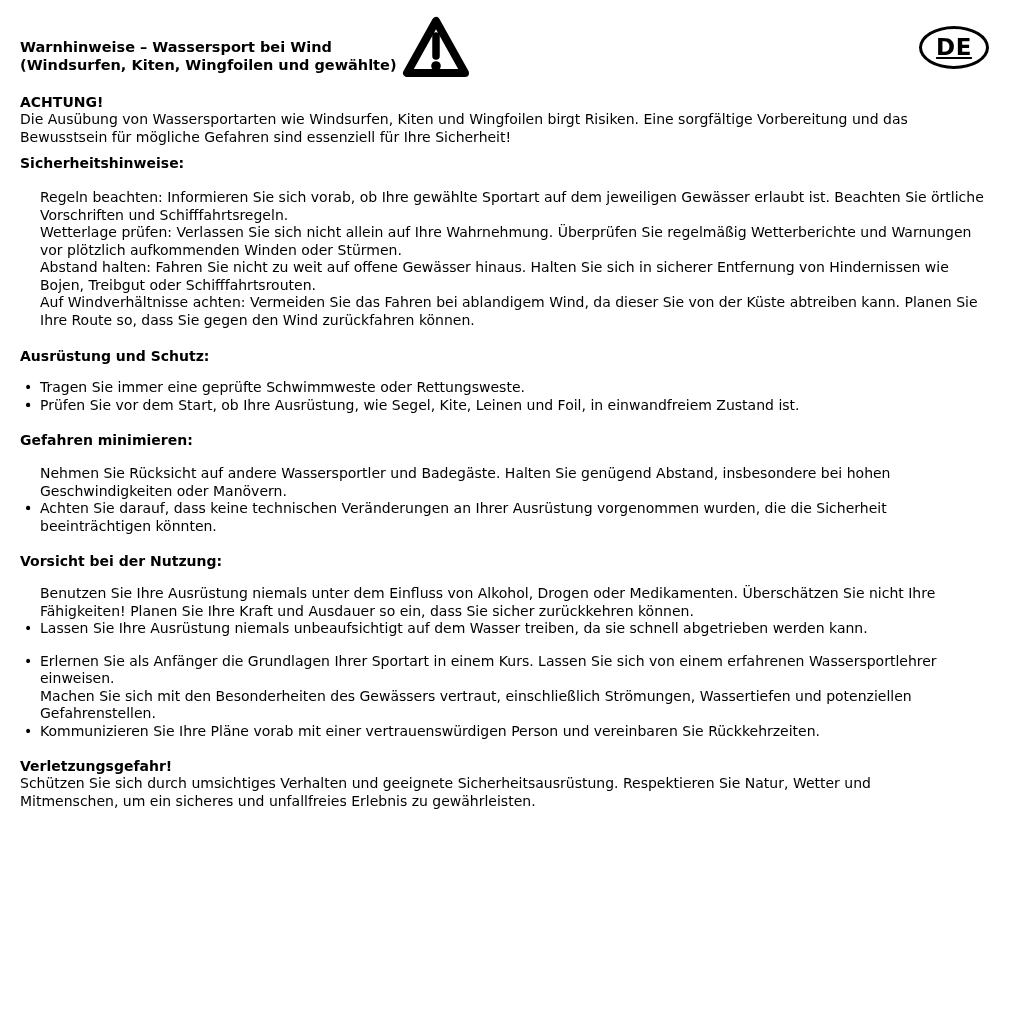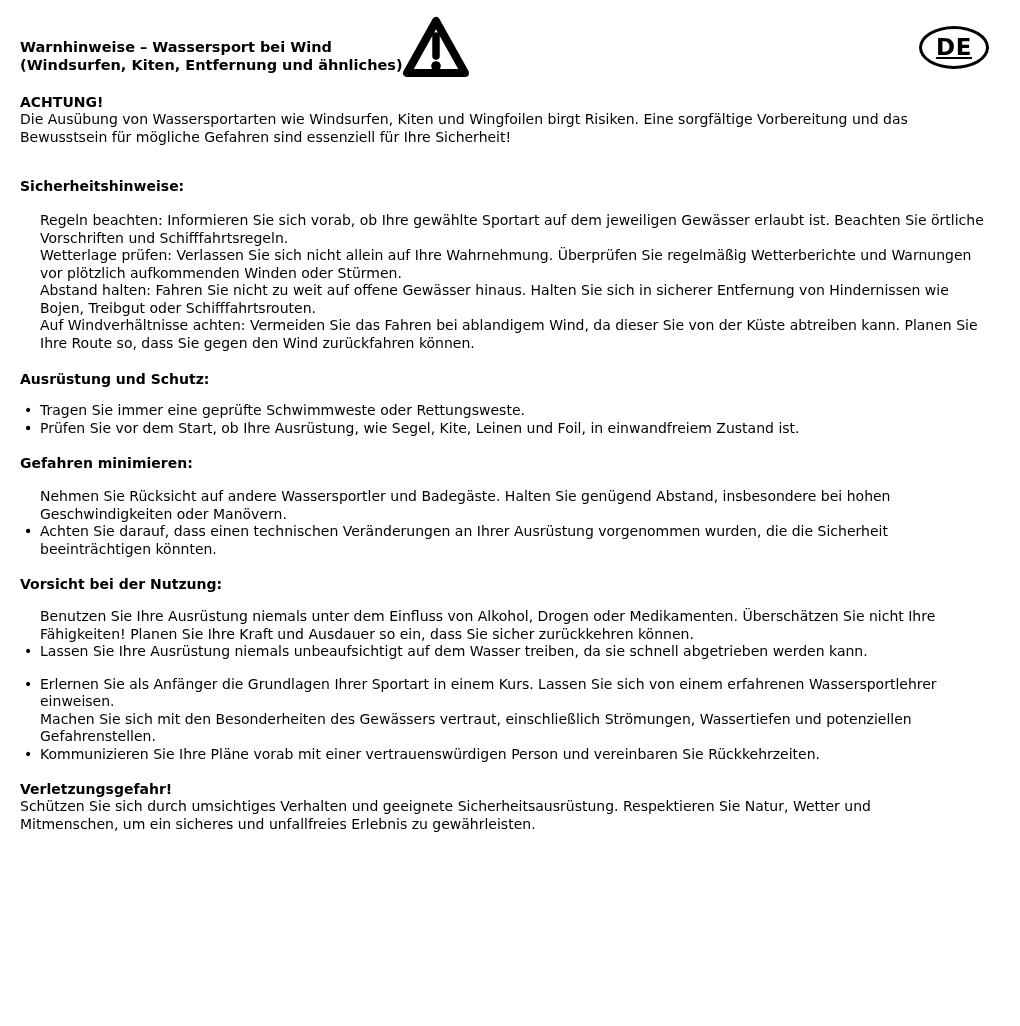--- a/index.html
+++ b/index.html
@@ -50,21 +50,21 @@
     text-decoration: underline;
   }
   
   .content { margin: 0 20px; }
   .sec-heading {
     font-size: 14px;
     font-weight: 700;
     line-height: 18px;
     margin: 0;
   }
-  .mt-a { margin-top: 31px; }
+  .mt-a { margin-top: 8px; }
   .mt-b { margin-top: 18px; }
   .mt-c { margin-top: 17px; }
   .body-text { margin: 0; max-width: 950px; }
   .body-text.narrow { max-width: 910px; }
   .items { margin-left: 20px; max-width: 945px; }
   .items.mt-i1 { margin-top: 17px; }
   .items.mt-i2 { margin-top: 14px; }
   .items.mt-i3 { margin-top: 16px; }
   .items.mt-i4 { margin-top: 15px; }
   .item { position: relative; margin: 0; }
@@ -75,21 +75,21 @@
   }
 </style>
 </head>
 <body>
 
 <div class="page">
 
   <div class="header">
     <div class="doc-title">
       <div>Warnhinweise – Wassersport bei Wind</div>
-      <div>(Windsurfen, Kiten, Entfernung und ähnliches)</div>
+      <div>(Windsurfen, Kiten, Wingfoilen und gewählte)</div>
     </div>
 
     <span class="warning-triangle">
       <svg width="68" height="66" viewBox="0 0 68 66" xmlns="http://www.w3.org/2000/svg" aria-hidden="true">
         <path d="M34 6 L5 58 L63 58 Z" fill="none" stroke="#000000" stroke-width="8" stroke-linejoin="round"></path>
         <line x1="34" y1="21" x2="34" y2="41" stroke="#000000" stroke-width="7.5" stroke-linecap="round"></line>
         <circle cx="34" cy="51" r="4.8" fill="#000000"></circle>
       </svg>
     </span>
 
@@ -137,21 +137,21 @@
     <h2 class="sec-heading mt-c">Gefahren minimieren:</h2>
     <div class="items mt-i3">
       <div class="item">
         <span class="item-text">Nehmen Sie Rücksicht auf andere Wassersportler und Badegäste. Halten Sie genügend Abstand, insbesondere bei hohen Geschwindigkeiten oder Manövern.</span>
       </div>
       <div class="item">
         <span class="bullet">•</span>
       </div>
       <div class="item">
         <span class="bullet">•</span>
-        <span class="item-text">Achten Sie darauf, dass einen technischen Veränderungen an Ihrer Ausrüstung vorgenommen wurden, die die Sicherheit beeinträchtigen könnten.</span>
+        <span class="item-text">Achten Sie darauf, dass keine technischen Veränderungen an Ihrer Ausrüstung vorgenommen wurden, die die Sicherheit beeinträchtigen könnten.</span>
       </div>
     </div>
 
     <h2 class="sec-heading mt-c">Vorsicht bei der Nutzung:</h2>
     <div class="items mt-i4">
       <div class="item">
         <span class="item-text">Benutzen Sie Ihre Ausrüstung niemals unter dem Einfluss von Alkohol, Drogen oder Medikamenten. Überschätzen Sie nicht Ihre Fähigkeiten! Planen Sie Ihre Kraft und Ausdauer so ein, dass Sie sicher zurückkehren können.</span>
       </div>
       <div class="item">
         <span class="bullet">•</span>

